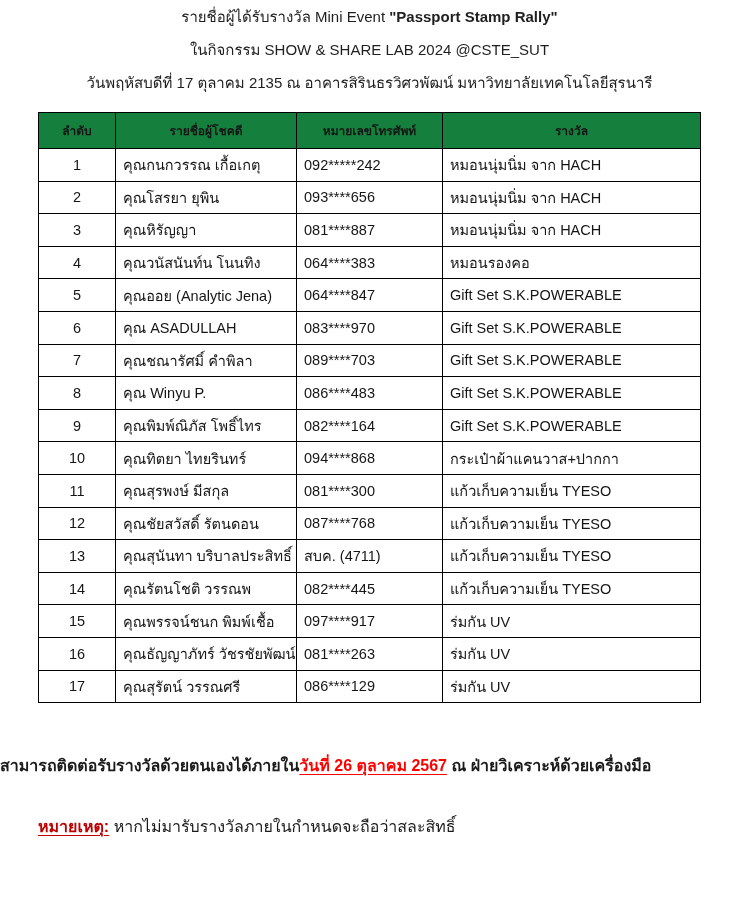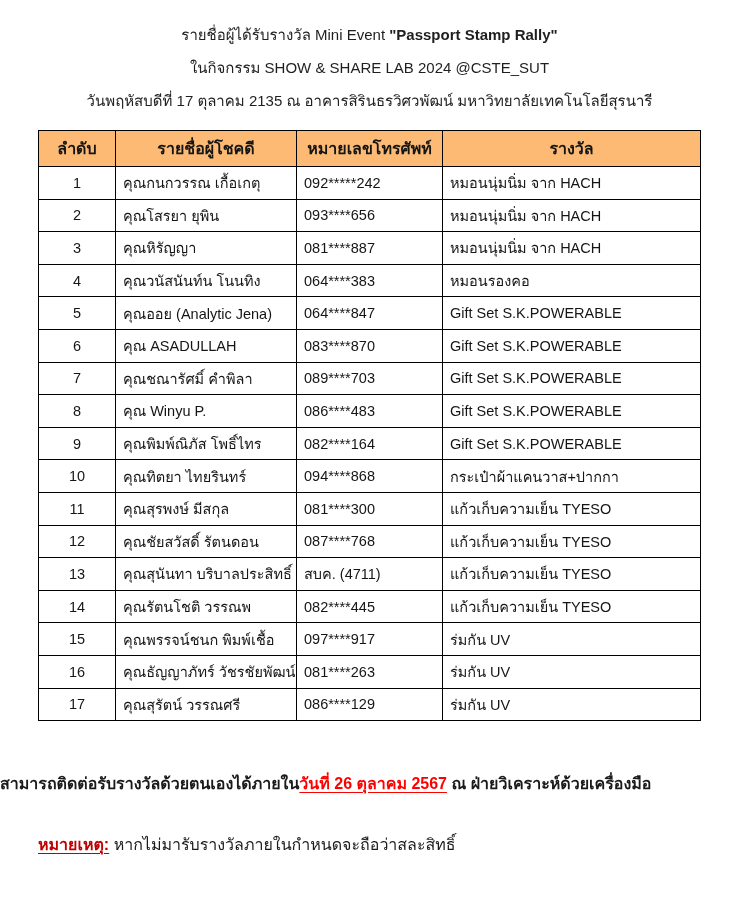--- a/index.html
+++ b/index.html
@@ -5,45 +5,45 @@
   * { margin: 0; padding: 0; box-sizing: border-box; }
   html, body { background: #ffffff; }
   body {
     width: 739px;
     height: 913px;
     font-family: "Liberation Sans", "DejaVu Sans", sans-serif;
     color: #1a1a1a;
     position: relative;
     overflow: hidden;
   }
-  .doc { width: 739px; height: 913px; padding-top: 18px; }
+  .doc { width: 739px; height: 913px; }
 
   .title-block { text-align: center; font-size: 15px; line-height: 33px; color: #1f1f1f; }
   .title-block .bold { font-weight: bold; }
 
   table.prize-table {
     border-collapse: collapse;
     margin: 13px 0 0 38px;
     width: 662px;
     table-layout: fixed;
     font-size: 14.5px;
     color: #151515;
   }
   .prize-table th, .prize-table td {
     border: 1.5px solid #000000;
     padding: 2px 7px;
     overflow: hidden;
     white-space: nowrap;
   }
   .prize-table th {
-    background: #fdba74;
+    background: #15803d;
     font-weight: bold;
     height: 36px;
     text-align: center;
-    font-size: 16px;
+    font-size: 12px;
   }
   .prize-table td { height: 32.6px; text-align: left; }
   .prize-table td.c-no { text-align: center; }
   col.c1 { width: 77px; }
   col.c2 { width: 181px; }
   col.c3 { width: 146px; }
   col.c4 { width: 258px; }
 
   .footer-block {
     margin-top: 44px;
@@ -127,21 +127,21 @@
         </tr>
       <tr>
           <td class="c-no">5</td>
           <td>คุณออย (Analytic Jena)</td>
           <td>064****847</td>
           <td>Gift Set S.K.POWERABLE</td>
         </tr>
       <tr>
           <td class="c-no">6</td>
           <td>คุณ ASADULLAH</td>
-          <td>083****870</td>
+          <td>083****970</td>
           <td>Gift Set S.K.POWERABLE</td>
         </tr>
       <tr>
           <td class="c-no">7</td>
           <td>คุณชณารัศมิ์  คำพิลา</td>
           <td>089****703</td>
           <td>Gift Set S.K.POWERABLE</td>
         </tr>
       <tr>
           <td class="c-no">8</td>

